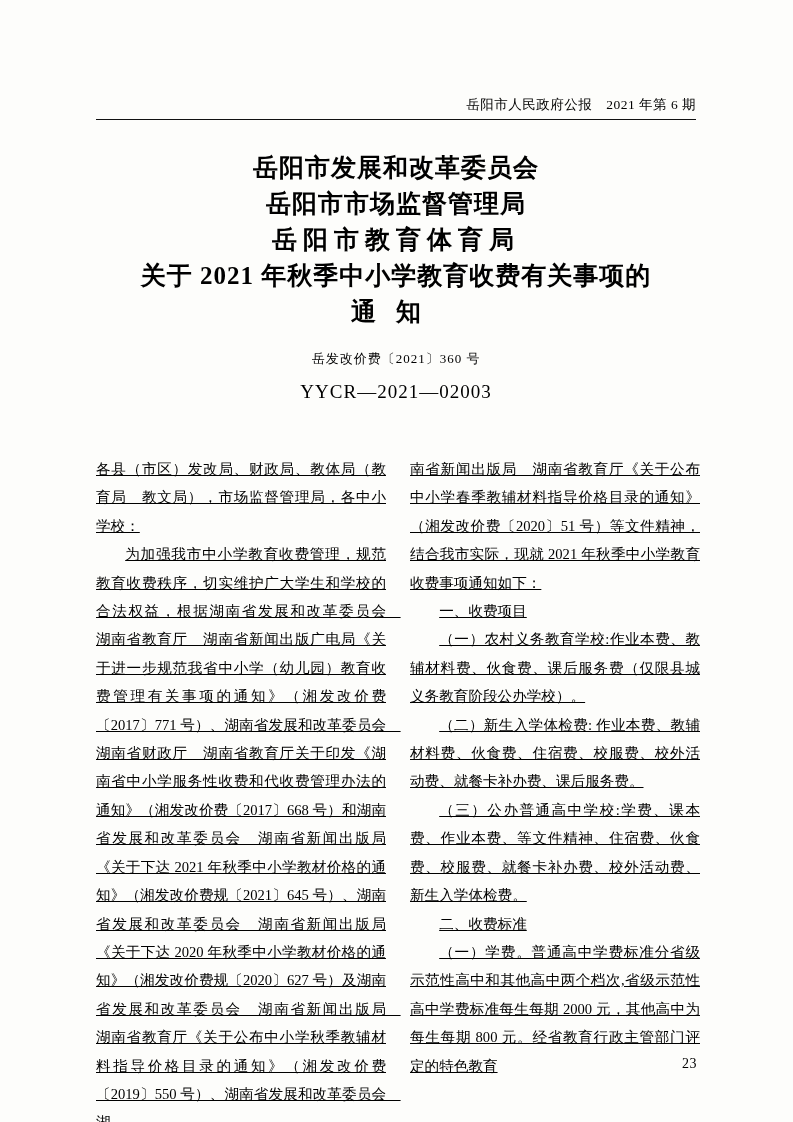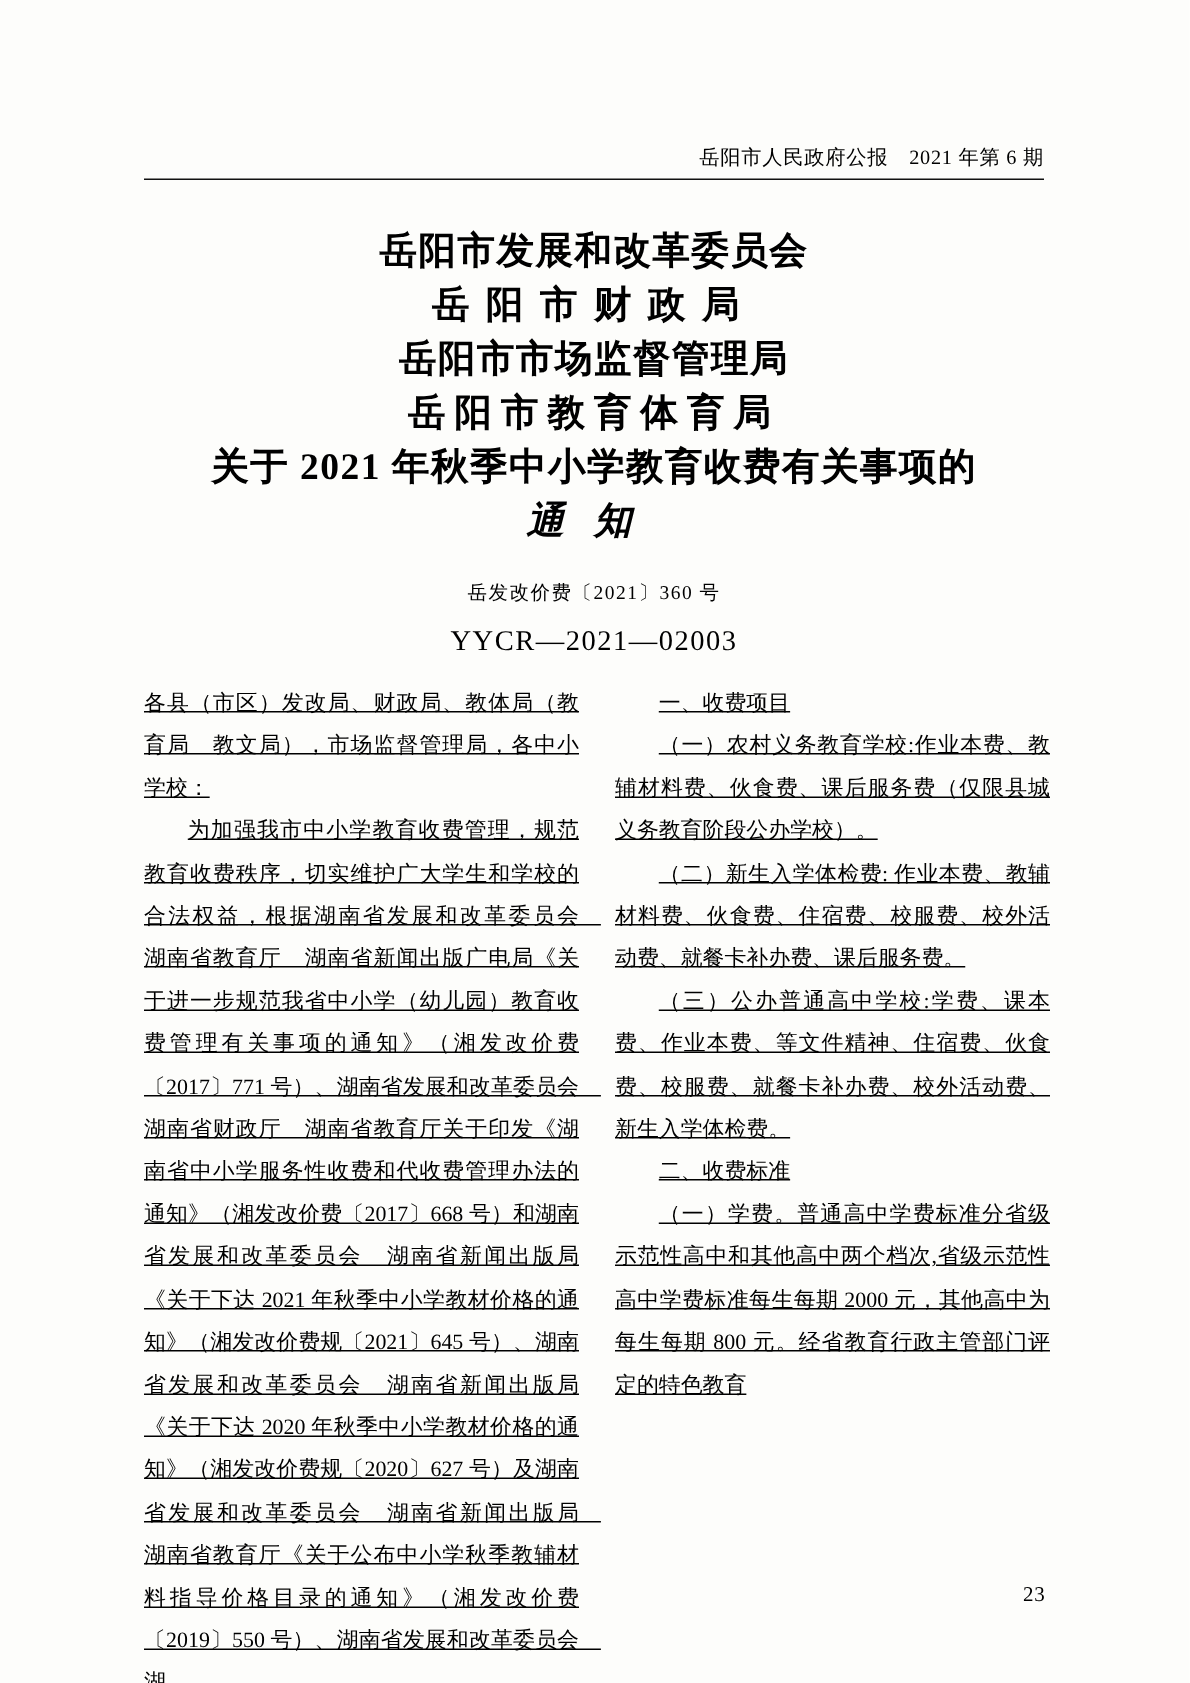--- a/index.html
+++ b/index.html
@@ -52,21 +52,21 @@
   }
   .title-line {
     font-weight: bold;
     font-size: 25px;
     line-height: 36px;
     letter-spacing: 1px;
     white-space: pre;
   }
   .title-line.sp3 { letter-spacing: 11px; }
   .title-line.sp2 { letter-spacing: 6px; }
-  .title-line.last { letter-spacing: 20px; font-style: italic; }
+  .title-line.last { letter-spacing: 20px; }
   .doc-number {
     font-size: 13px;
     line-height: 34px;
     margin-top: 12px;
     letter-spacing: 1px;
   }
   .doc-code {
     font-size: 19px;
     line-height: 32px;
     letter-spacing: 1px;
@@ -106,35 +106,35 @@
 </head>
 <body>
 
 <div class="page">
 
   <div class="header">岳阳市人民政府公报　2021 年第 6 期</div>
   <div class="header-rule"></div>
 
   <div class="title-block">
     <div class="title-line">岳阳市发展和改革委员会</div>
-    <div class="title-line sp3">岳阳市财政局</div>
     <div class="title-line">岳阳市市场监督管理局</div>
     <div class="title-line sp2">岳阳市教育体育局</div>
     <div class="title-line">关于 2021 年秋季中小学教育收费有关事项的</div>
     <div class="title-line last">通知</div>
     <div class="doc-number">岳发改价费〔2021〕360 号</div>
     <div class="doc-code">YYCR—2021—02003</div>
   </div>
 
   <div class="columns">
     <div class="col">
       <p class="indent0">各县（市区）发改局、财政局、教体局（教育局　教文局），市场监督管理局，各中小学校：</p>
       <p class="indent2">为加强我市中小学教育收费管理，规范教育收费秩序，切实维护广大学生和学校的合法权益，根据湖南省发展和改革委员会　湖南省教育厅　湖南省新闻出版广电局《关于进一步规范我省中小学（幼儿园）教育收费管理有关事项的通知》（湘发改价费〔2017〕771 号）、湖南省发展和改革委员会　湖南省财政厅　湖南省教育厅关于印发《湖南省中小学服务性收费和代收费管理办法的通知》（湘发改价费〔2017〕668 号）和湖南省发展和改革委员会　湖南省新闻出版局《关于下达 2021 年秋季中小学教材价格的通知》（湘发改价费规〔2021〕645 号）、湖南省发展和改革委员会　湖南省新闻出版局《关于下达 2020 年秋季中小学教材价格的通知》（湘发改价费规〔2020〕627 号）及湖南省发展和改革委员会　湖南省新闻出版局　湖南省教育厅《关于公布中小学秋季教辅材料指导价格目录的通知》（湘发改价费〔2019〕550 号）、湖南省发展和改革委员会　湖</p>
     </div>
     <div class="col">
+      <p class="indent0">南省新闻出版局　湖南省教育厅《关于公布中小学春季教辅材料指导价格目录的通知》（湘发改价费〔2020〕51 号）等文件精神，结合我市实际，现就 2021 年秋季中小学教育收费事项通知如下：</p>
       <p class="indent2">一、收费项目</p>
       <p class="indent2">（一）农村义务教育学校:作业本费、教辅材料费、伙食费、课后服务费（仅限县城义务教育阶段公办学校）。</p>
       <p class="indent2">（二）新生入学体检费: 作业本费、教辅材料费、伙食费、住宿费、校服费、校外活动费、就餐卡补办费、课后服务费。</p>
       <p class="indent2">（三）公办普通高中学校:学费、课本费、作业本费、等文件精神、住宿费、伙食费、校服费、就餐卡补办费、校外活动费、新生入学体检费。</p>
       <p class="indent2">二、收费标准</p>
       <p class="indent2">（一）学费。普通高中学费标准分省级示范性高中和其他高中两个档次,省级示范性高中学费标准每生每期 2000 元，其他高中为每生每期 800 元。经省教育行政主管部门评定的特色教育</p>
     </div>
   </div>
 
   <div class="folio">23</div>

